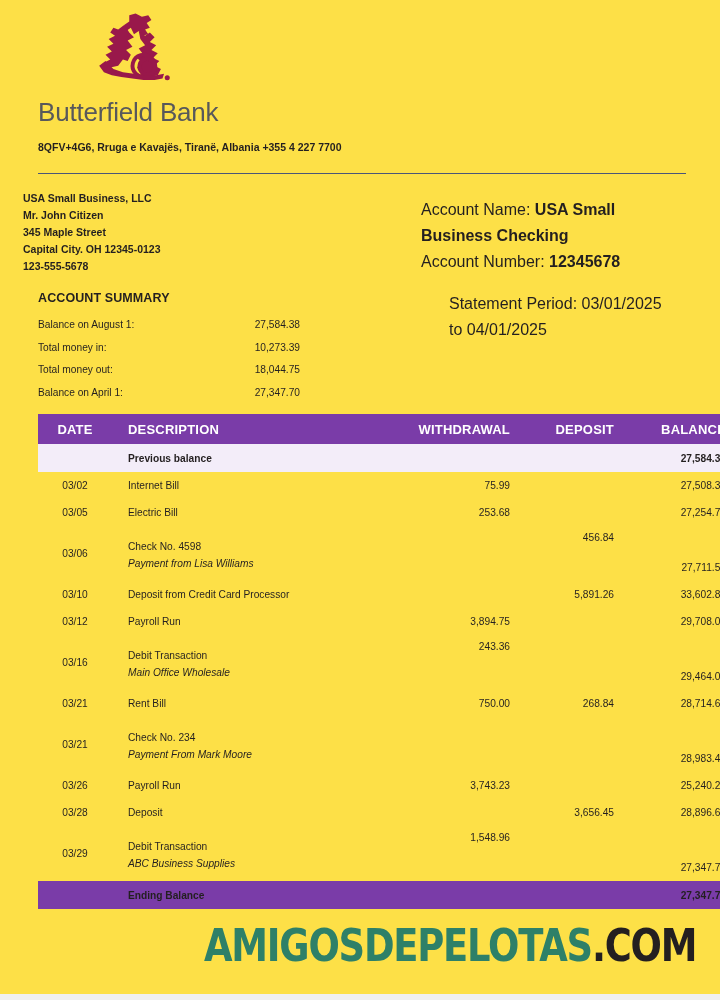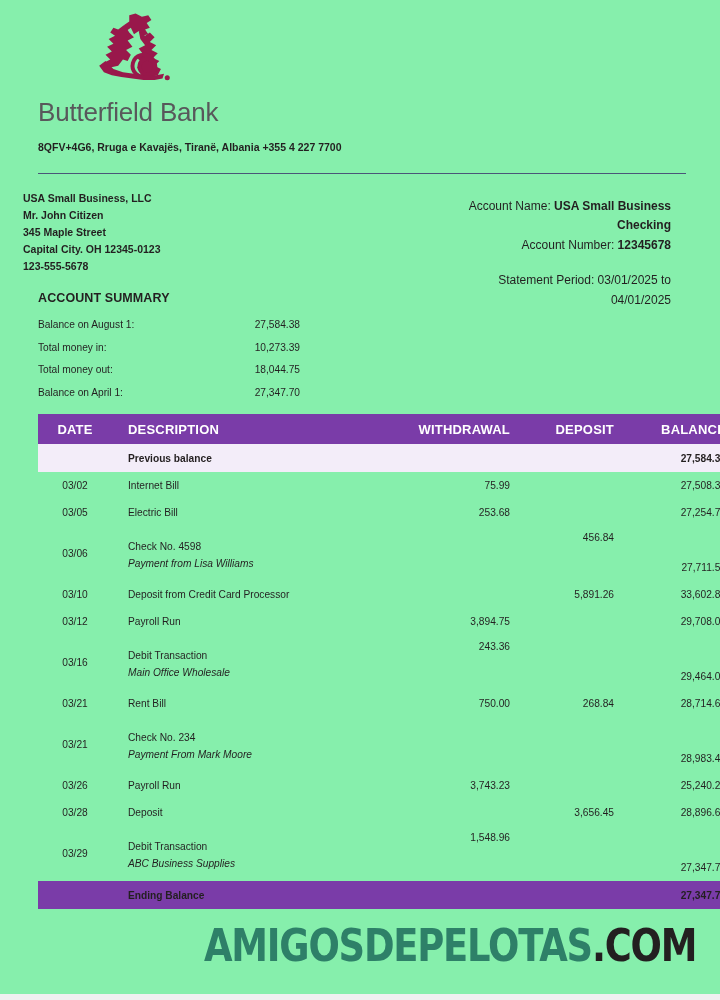--- a/index.html
+++ b/index.html
@@ -14,21 +14,21 @@
     font-family: "Liberation Sans", sans-serif;
     color: #231f20;
     overflow: hidden;
   }
 
   .page {
     position: absolute;
     left: 0; top: 0;
     width: 720px;
     height: 1000px;
-    background: #86efac;
+    background: #fde047;
   }
 
   
   .letterhead {
     position: absolute;
     left: 38px;
     top: 12px;
     width: 648px;
   }
   .logo-mark {
@@ -72,23 +72,22 @@
   }
   .party {
     font-size: 10.5px;
     font-weight: bold;
     line-height: 1.62;
     white-space: pre-line;
   }
   .acct {
     width: 250px;
     margin-top: 7px;
-    font-size: 12px;
+    font-size: 16px;
     line-height: 1.62;
-    text-align: right;
   }
   .acct .lbl { font-weight: normal; }
   .acct .val { font-weight: bold; }
   .acct .period { margin-top: 16px; font-weight: normal; margin-left: 28px; }
 
   
   .summary-title {
     position: absolute;
     left: 38px;
     top: 291px;

